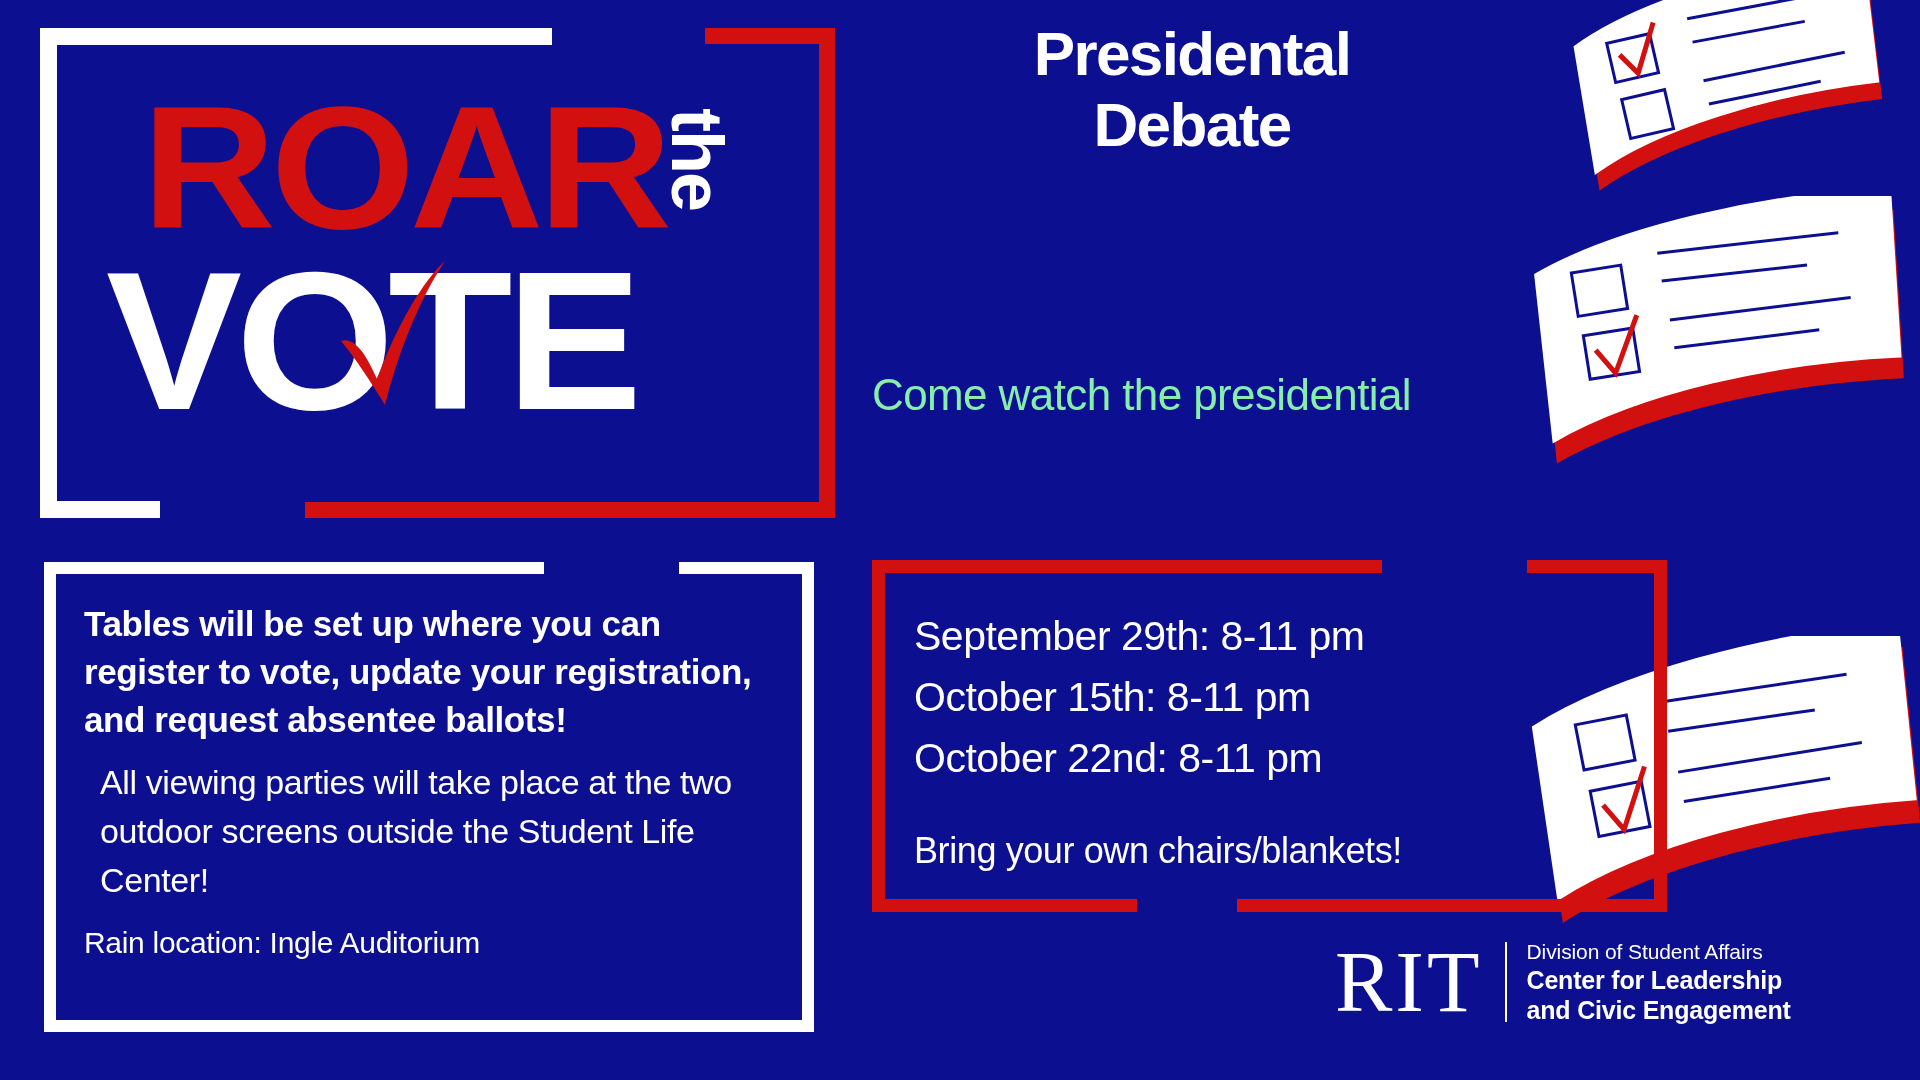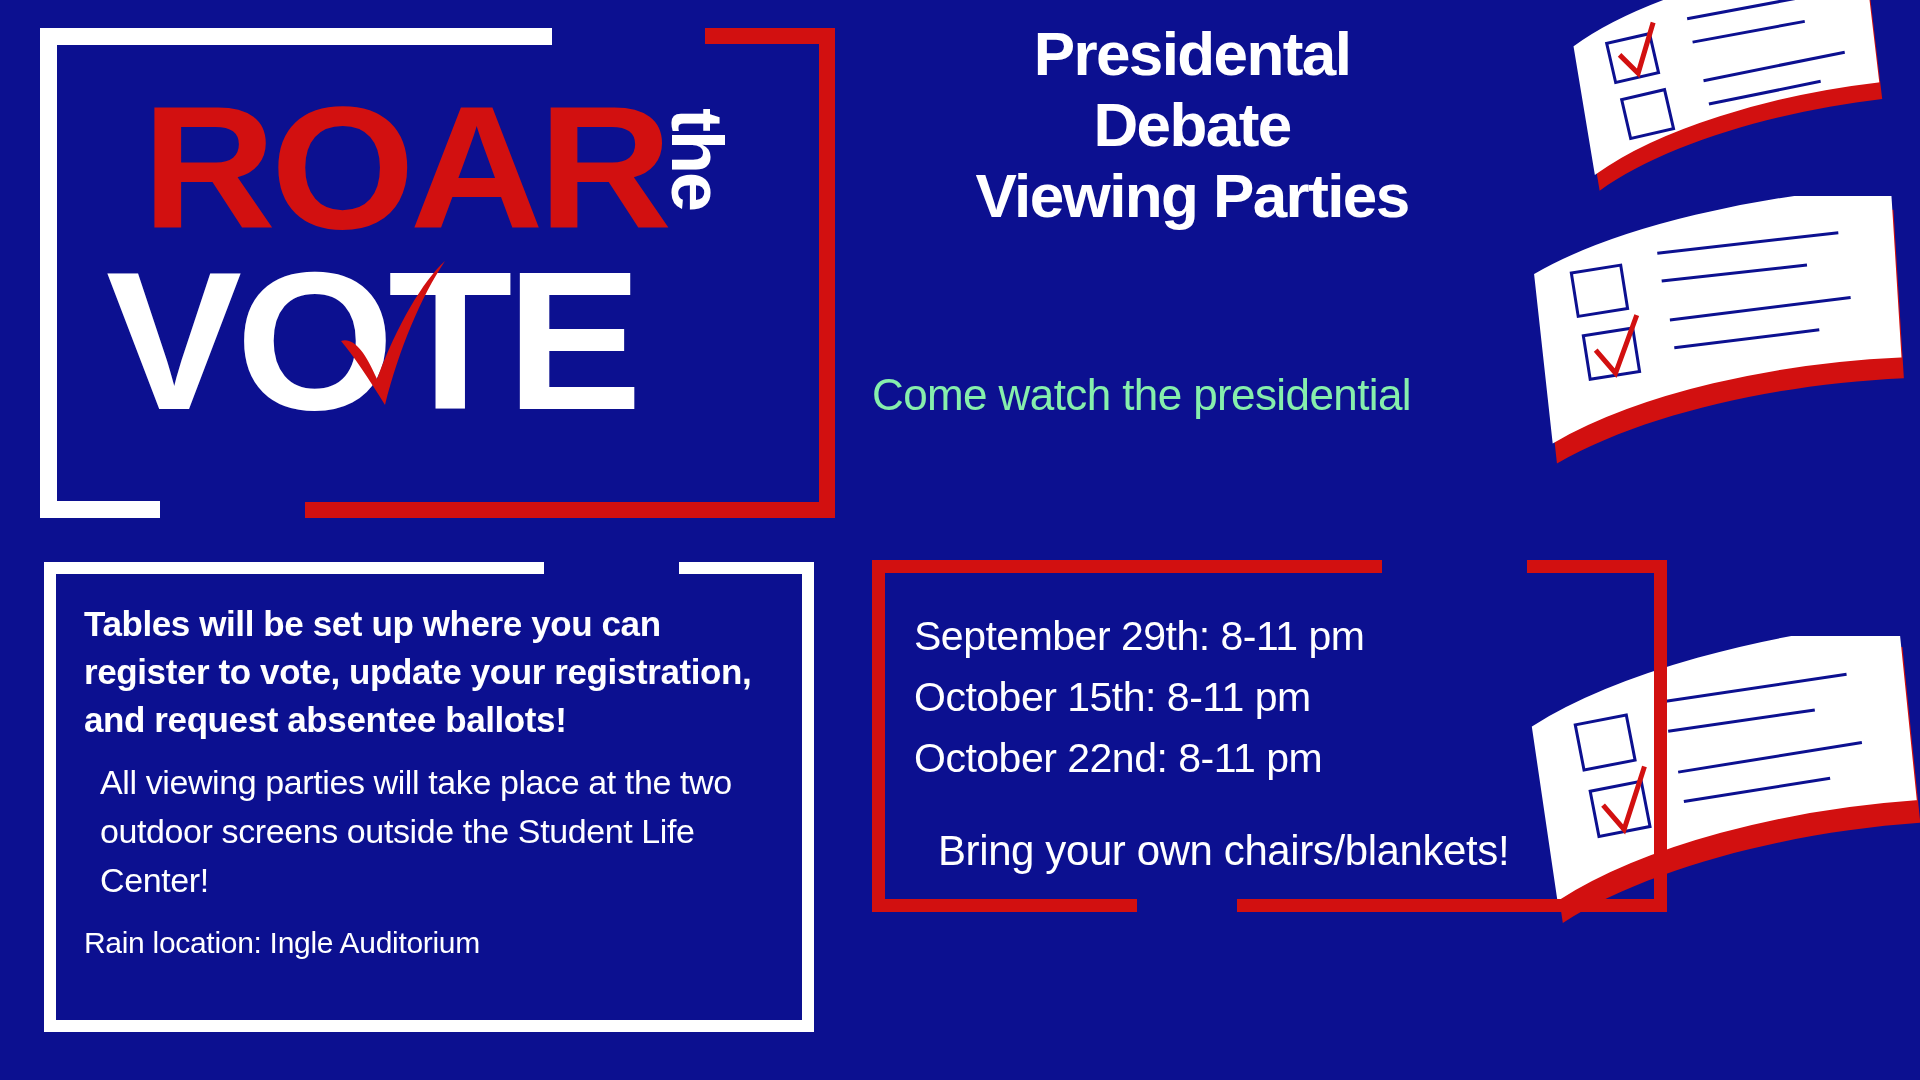--- a/index.html
+++ b/index.html
@@ -258,26 +258,25 @@
   .date-row .d-label {
     font-weight: normal;
   }
   .date-row .d-time {
     font-weight: normal;
   }
   #bring-note {
     margin-top: 38px;
     font-family: "Liberation Sans", sans-serif;
     font-weight: normal;
-    font-size: 42px;
+    font-size: 36px;
     line-height: 48px;
     letter-spacing: -0.4px;
     color: #ffffff;
     white-space: nowrap;
-    margin-left: 24px;
   }
 
   
   #rit-lockup {
     position: absolute;
     left: 1335px;
     top: 938px;
     display: flex;
     align-items: center;
   }
@@ -385,21 +384,20 @@
       <div class="word-vote">VOTE</div>
       <svg class="check-mark" viewBox="0 0 160 160">
         <path d="M36,86 C48,82 60,96 72,124 C92,70 118,26 140,6 C116,42 94,94 80,150 C64,124 48,100 36,86 Z" fill="#d21010"></path>
       </svg>
     </div>
   </div>
 
   <div id="headline">
     <div class="tline">Presidental</div>
     <div class="tline">Debate</div>
-    <div class="tline">Viewing Parties</div>
   </div>
 
   <div id="subtitle">
     <div class="sline">Come watch the presidential</div>
   </div>
 
   <div id="info-box">
     <div class="ib-top"></div>
     <div class="ib-top-right"></div>
     <div class="ib-left"></div>
@@ -431,14 +429,23 @@
         <span class="d-time">8-11 pm</span>
       </div>
       <div class="date-row">
         <span class="d-label">October 22nd:</span>
         <span class="d-time">8-11 pm</span>
       </div>
       <div id="bring-note">Bring your own chairs/blankets!</div>
     </div>
   </div>
 
+  <div id="rit-lockup">
+    <div id="rit-wordmark">RIT</div>
+    <div id="rit-divider"></div>
+    <div id="rit-dept">
+      <div class="dept-small">Division of Student Affairs</div>
+      <div class="dept-bold">Center for Leadership</div>
+      <div class="dept-bold">and Civic Engagement</div>
+    </div>
+  </div>
 
 </div>
 
 </body></html>

